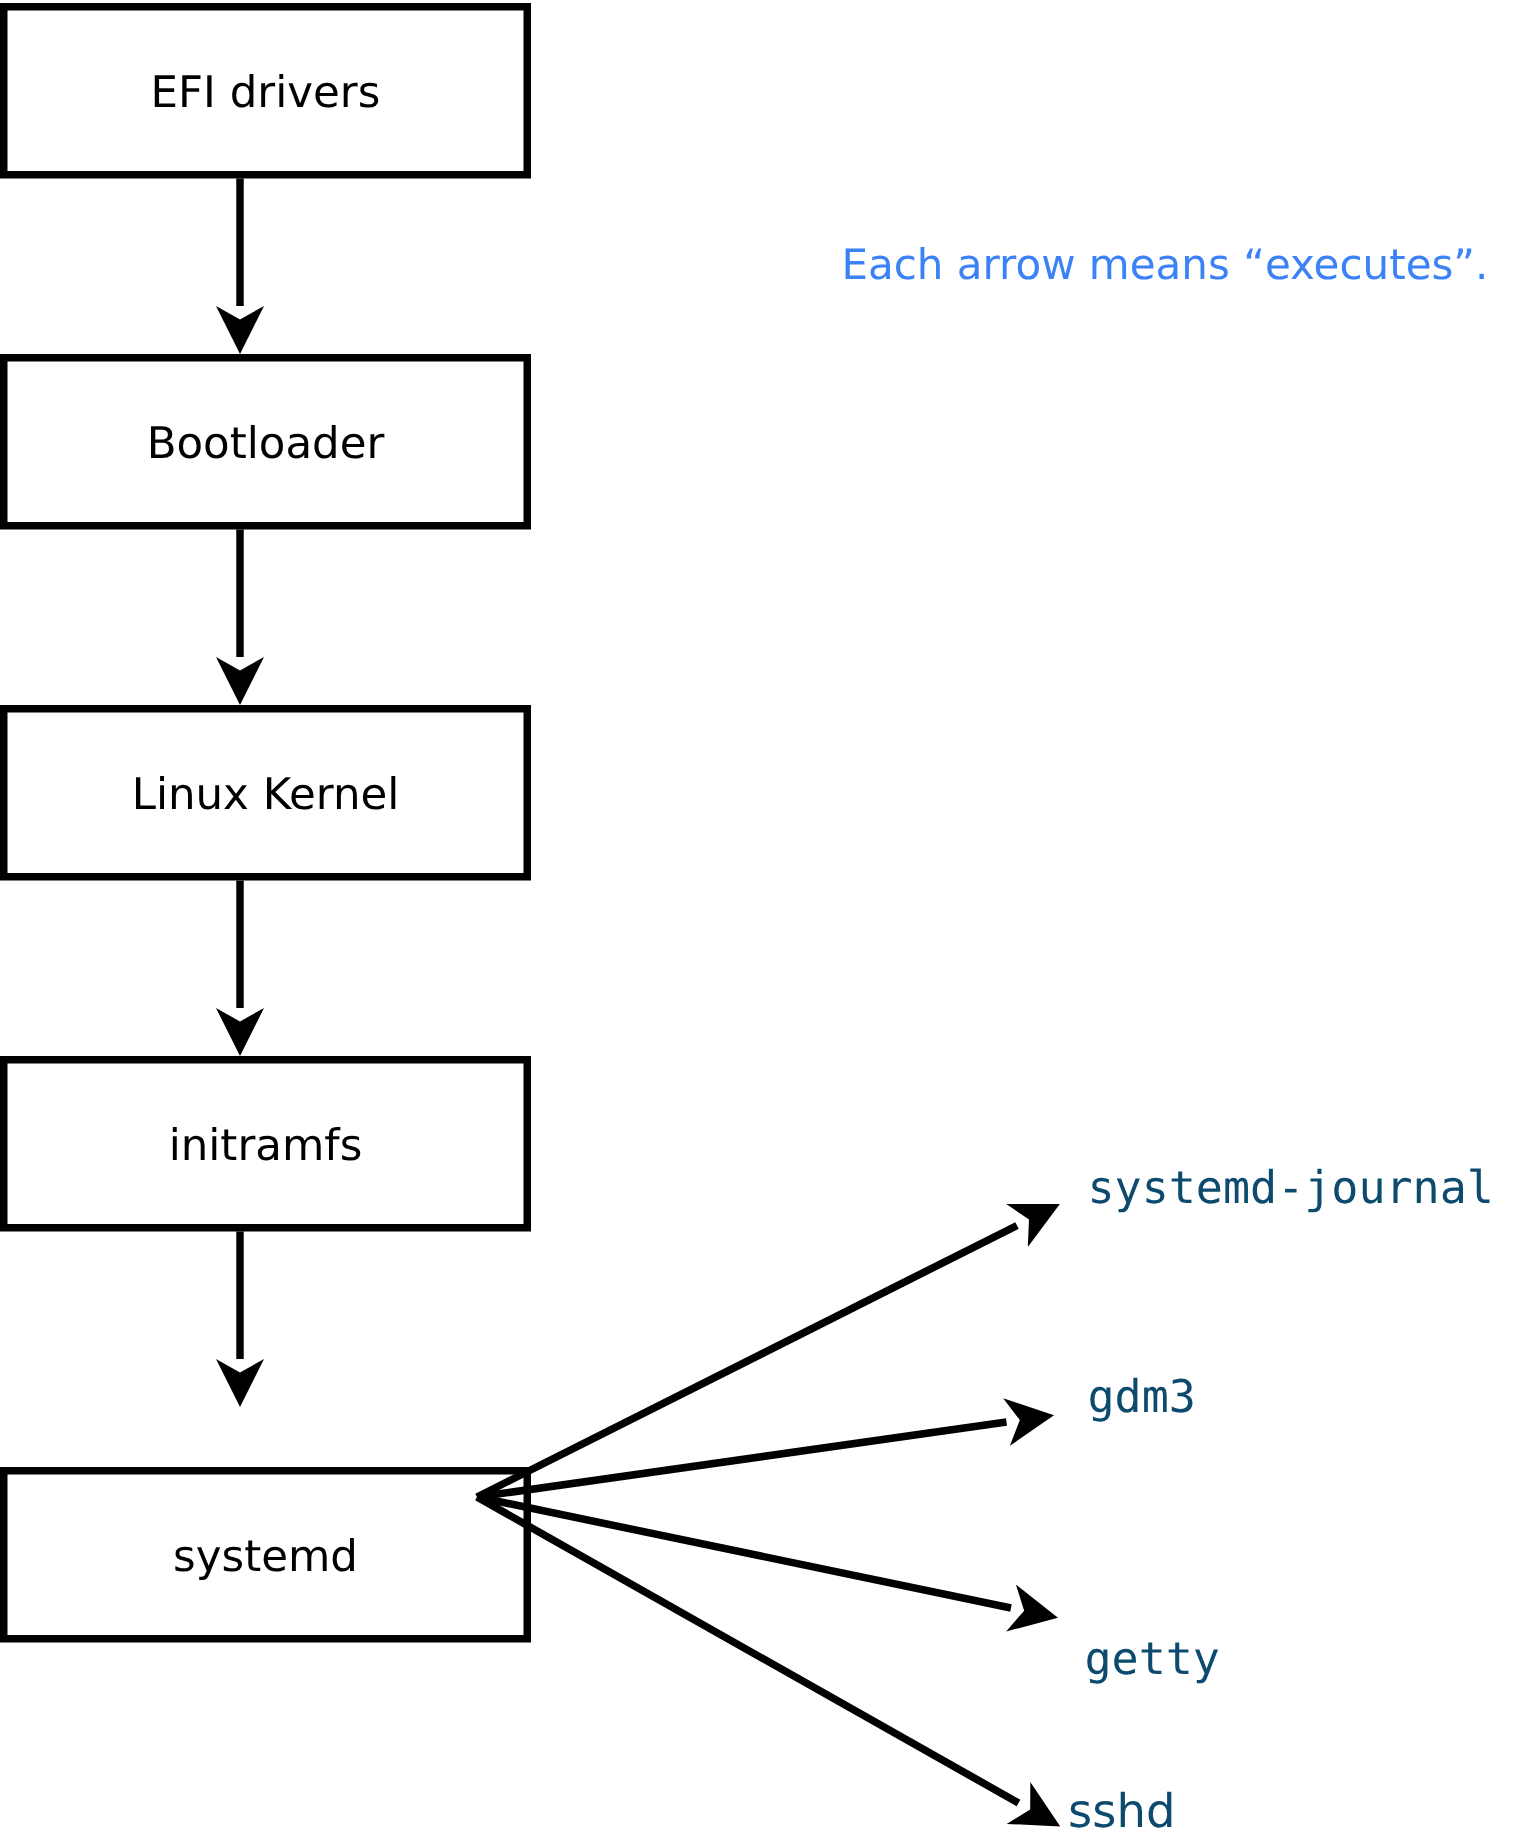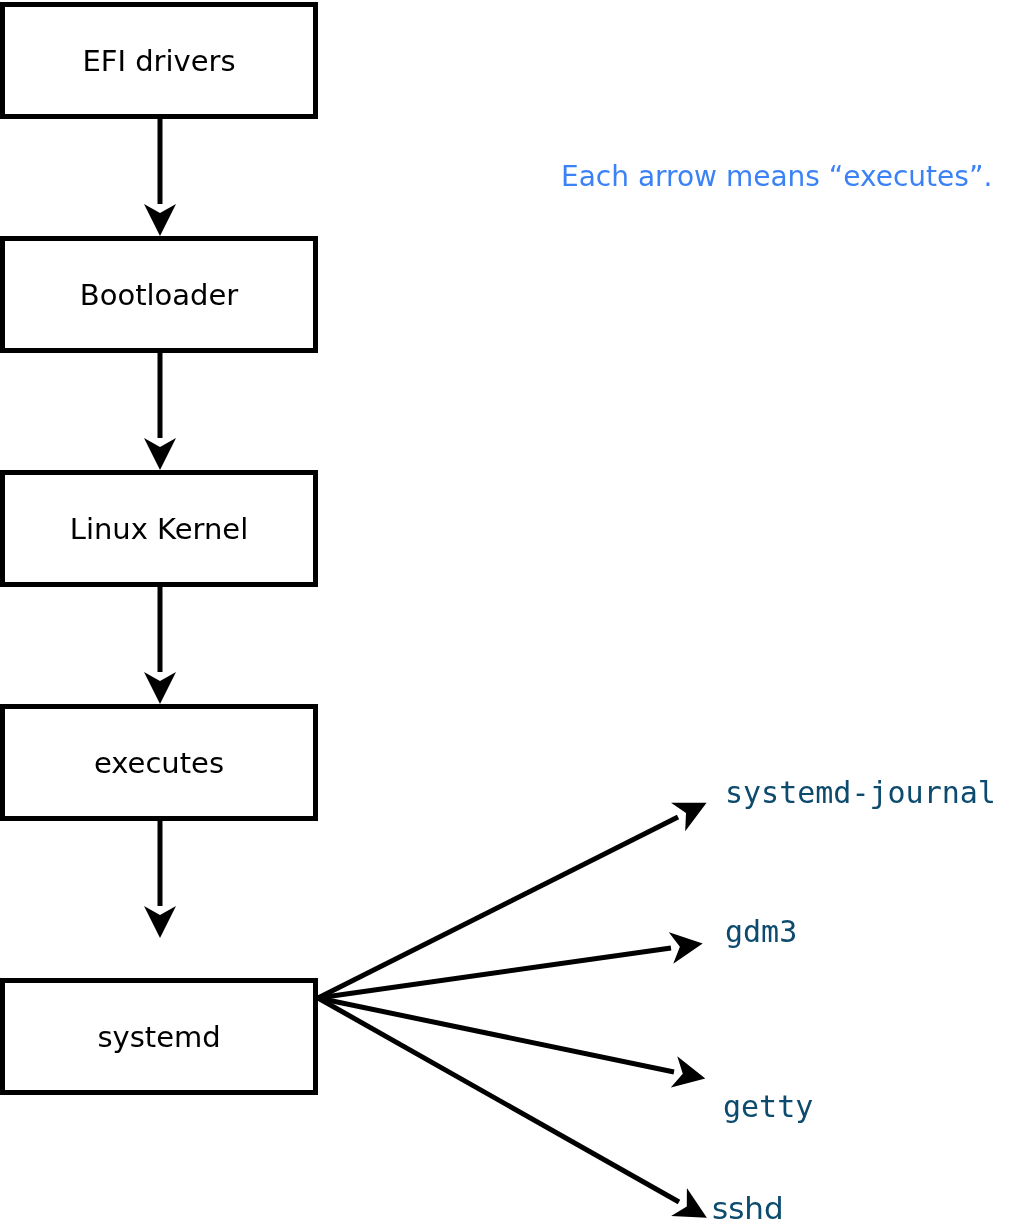--- a/index.html
+++ b/index.html
@@ -12,21 +12,21 @@
     width: 1023px;
     height: 1230px;
     background: #ffffff;
     overflow: hidden;
     font-family: "DejaVu Sans", sans-serif;
     color: #000000;
   }
   .node-box {
     position: absolute;
     left: 0;
-    width: 318px;
+    width: 354px;
     height: 117px;
     box-sizing: border-box;
     border: 5px solid #000000;
     background: #ffffff;
     display: flex;
     align-items: center;
     justify-content: center;
   }
   .node-label {
     font-size: 29px;
@@ -84,21 +84,21 @@
   <div class="node-box" id="box-efi">
     <span class="node-label">EFI drivers</span>
   </div>
   <div class="node-box" id="box-bootloader">
     <span class="node-label">Bootloader</span>
   </div>
   <div class="node-box" id="box-kernel">
     <span class="node-label">Linux Kernel</span>
   </div>
   <div class="node-box" id="box-initramfs">
-    <span class="node-label">executes</span>
+    <span class="node-label">initramfs</span>
   </div>
   <div class="node-box" id="box-systemd">
     <span class="node-label">systemd</span>
   </div>
 
   <svg id="arrow-layer" width="1023" height="1230" viewBox="0 0 1023 1230" xmlns="http://www.w3.org/2000/svg">
     <defs>
       <marker id="arrowhead" markerUnits="userSpaceOnUse" viewBox="0 0 10 10" markerWidth="32" markerHeight="32" refX="0" refY="5" orient="auto">
         <path d="M 0 0 L 10 5 L 0 10 L 2.8 5 Z" fill="#000000"></path>
       </marker>

